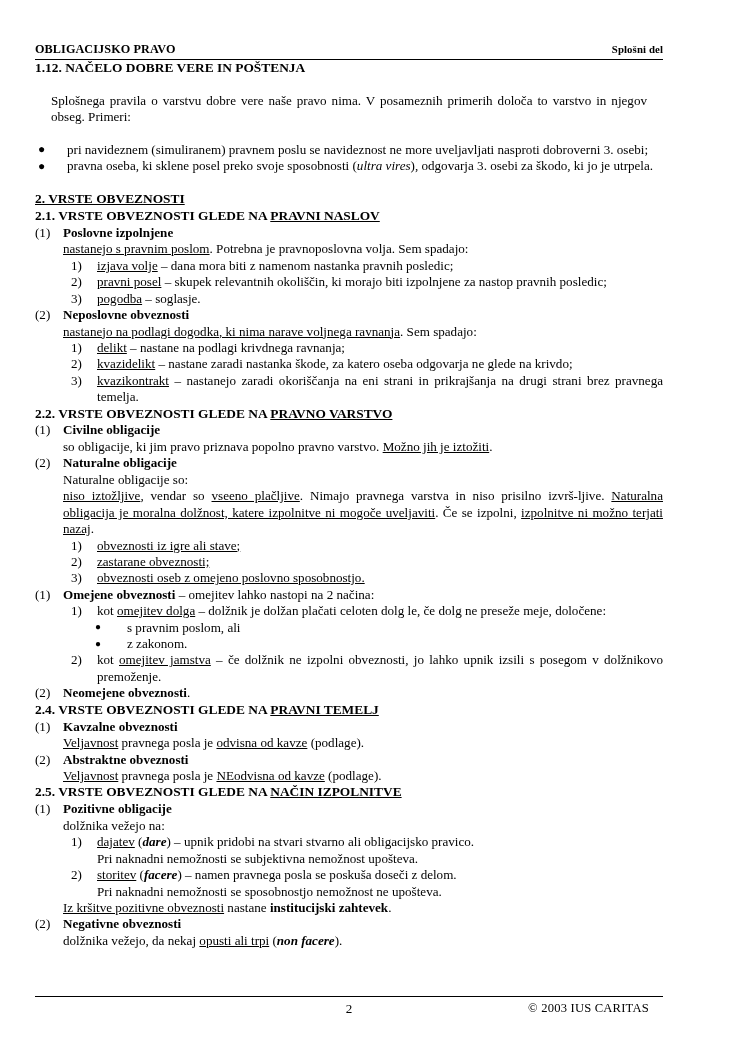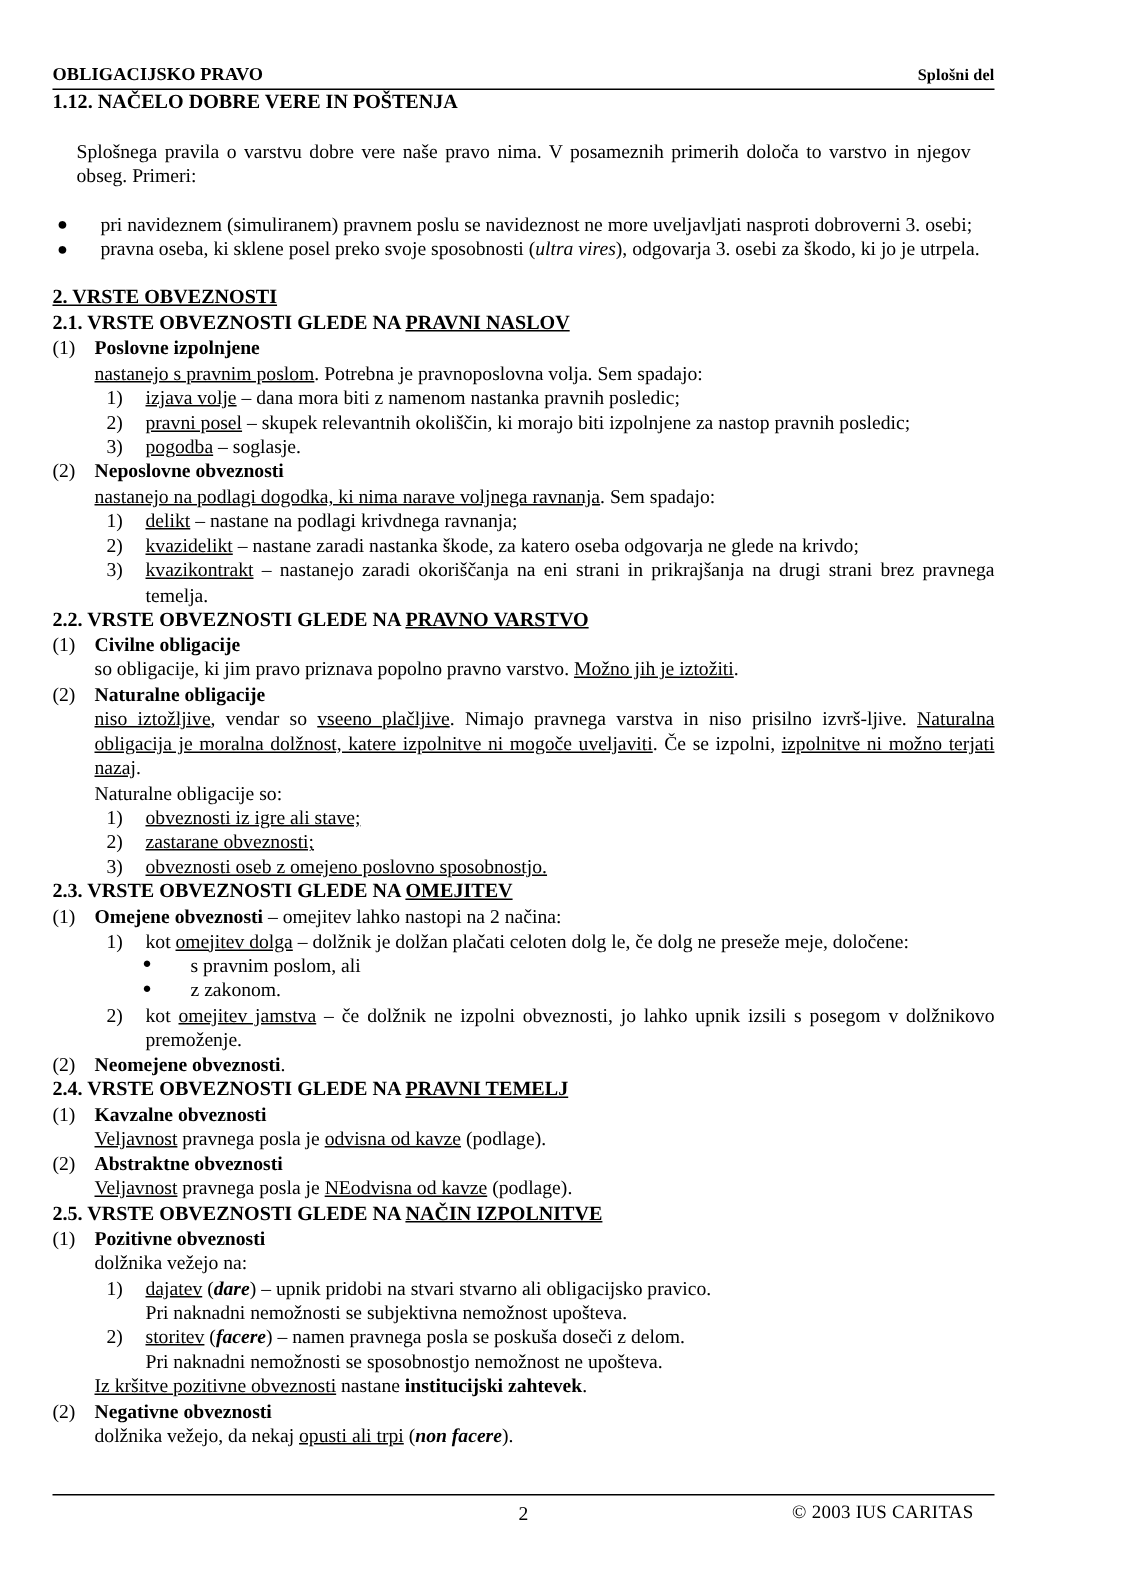--- a/index.html
+++ b/index.html
@@ -244,36 +244,35 @@
     <div class="para-num">
       <span class="mk">(1)</span>
       <span class="lead">Civilne obligacije</span>
     </div>
     <p class="indent1"><span>so obligacije, ki jim pravo priznava popolno pravno varstvo. </span><u class="u">Možno jih je iztožiti</u><span>.</span></p>
 
     <div class="para-num">
       <span class="mk">(2)</span>
       <span class="lead">Naturalne obligacije</span>
     </div>
+    <p class="indent1">Naturalne obligacije so:</p>
     <p class="indent1"><u class="u">niso iztožljive</u><span>, vendar so </span><u class="u">vseeno plačljive</u><span>. Nimajo pravnega varstva in niso prisilno izvrš-ljive. </span><u class="u">Naturalna obligacija je moralna dolžnost, katere izpolnitve ni mogoče uveljaviti</u><span>. Če se izpolni, </span><u class="u">izpolnitve ni možno terjati nazaj</u><span>.</span></p>
-    <p class="indent1">Naturalne obligacije so:</p>
     <div class="num2">
       <span class="mk">1)</span>
       <u class="u">obveznosti iz igre ali stave;</u>
     </div>
     <div class="num2">
       <span class="mk">2)</span>
       <u class="u">zastarane obveznosti;</u>
     </div>
     <div class="num2">
       <span class="mk">3)</span>
       <u class="u">obveznosti oseb z omejeno poslovno sposobnostjo.</u>
     </div>
 
-    <div class="h-sub"><span>2.3. VRSTE OBVEZNOSTI GLEDE NA </span><u class="u">OMEJITEV</u></div>
 
     <div class="para-num">
       <span class="mk">(1)</span>
       <span class="lead">Omejene obveznosti</span><span> – omejitev lahko nastopi na 2 načina:</span>
     </div>
     <div class="num2">
       <span class="mk">1)</span>
       <span>kot </span><u class="u">omejitev dolga</u><span> – dolžnik je dolžan plačati celoten dolg le, če dolg ne preseže meje, določene:</span>
     </div>
     <div class="bullet2">
@@ -305,21 +304,21 @@
     <div class="para-num">
       <span class="mk">(2)</span>
       <span class="lead">Abstraktne obveznosti</span>
     </div>
     <p class="indent1"><u class="u">Veljavnost</u><span> pravnega posla je </span><u class="u">NEodvisna od kavze</u><span> (podlage).</span></p>
 
     <div class="h-sub"><span>2.5. VRSTE OBVEZNOSTI GLEDE NA </span><u class="u">NAČIN IZPOLNITVE</u></div>
 
     <div class="para-num">
       <span class="mk">(1)</span>
-      <span class="lead">Pozitivne obveznosti</span>
+      <span class="lead">Pozitivne obligacije</span>
     </div>
     <p class="indent1">dolžnika vežejo na:</p>
     <div class="num2">
       <span class="mk">1)</span>
       <u class="u">dajatev</u><span> (</span><span class="bi">dare</span><span>) – upnik pridobi na stvari stvarno ali obligacijsko pravico.</span>
       <span class="cont">Pri naknadni nemožnosti se subjektivna nemožnost upošteva.</span>
     </div>
     <div class="num2">
       <span class="mk">2)</span>
       <u class="u">storitev</u><span> (</span><span class="bi">facere</span><span>) – namen pravnega posla se poskuša doseči z delom.</span>

